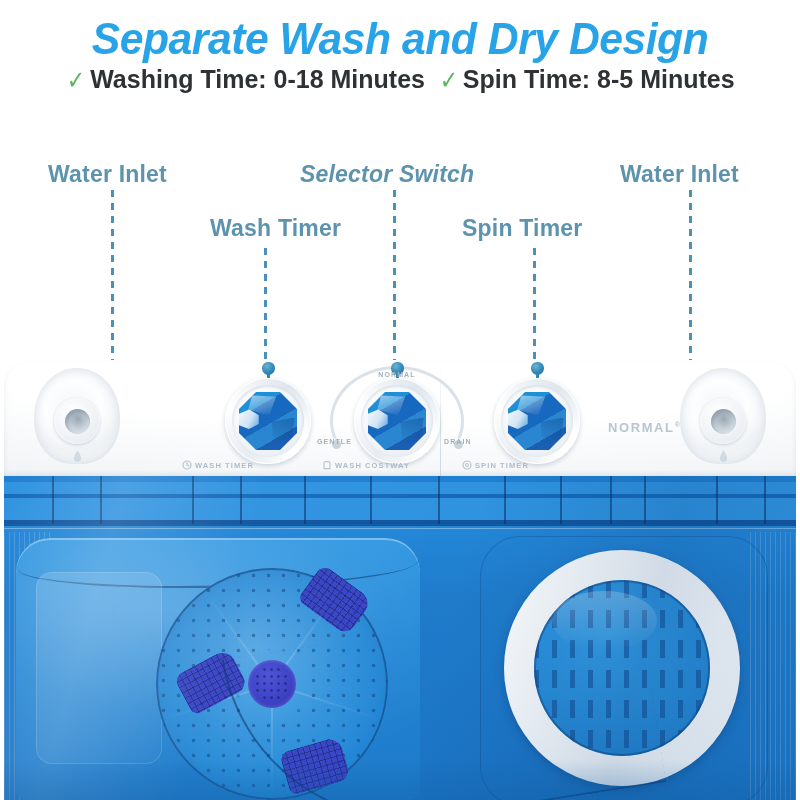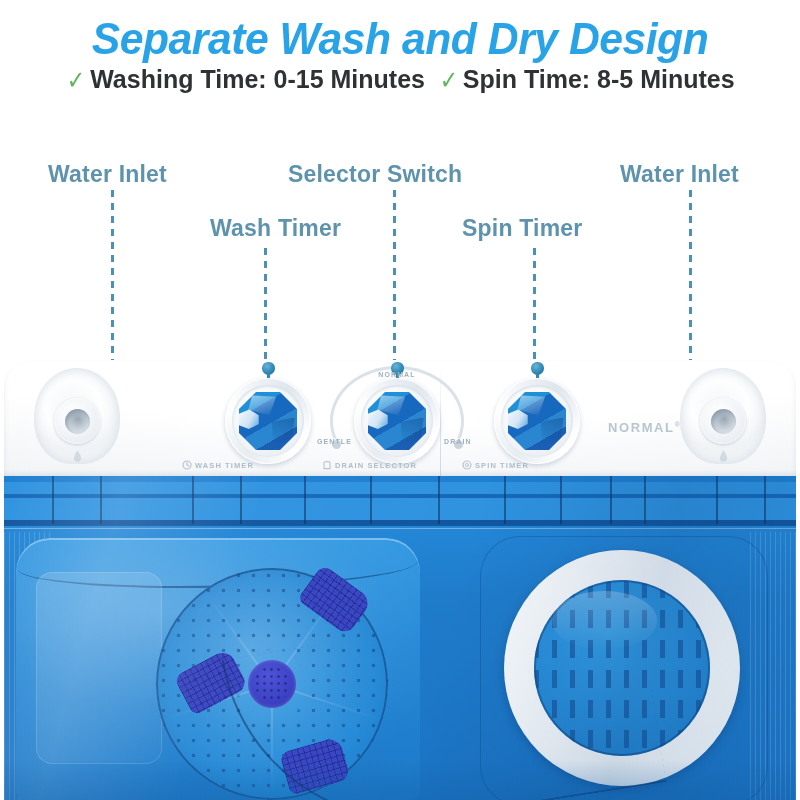--- a/index.html
+++ b/index.html
@@ -53,21 +53,21 @@
   .callout {
     position: absolute;
     color: #5d93ad;
     font-size: 23px;
     font-weight: 600;
     white-space: nowrap;
     letter-spacing: 0.2px;
   }
   .c-water-left   { left: 48px;  top: 161px; }
   .c-wash-timer   { left: 210px; top: 215px; }
-  .c-selector     { left: 288px; top: 161px; }
+  .c-selector     { left: 300px; top: 161px; font-style: italic; }
   .c-spin-timer   { left: 462px; top: 215px; }
   .c-water-right  { left: 620px; top: 161px; }
 
   
   .leader {
     position: absolute;
     width: 3px;
     background-image: linear-gradient(to bottom, #4a90b8 0 7px, rgba(0,0,0,0) 7px 13px);
     background-size: 3px 13px;
     background-repeat: repeat-y;
@@ -486,21 +486,21 @@
   }
 </style>
 </head>
 <body>
 
 <div id="stage">
 
   <div class="headline">Separate Wash and Dry Design</div>
 
   <div class="subline">
-    <span class="sub-seg"><span class="chk">✓</span><span>Washing Time: 0-15 Minutes</span></span><span class="sub-gap"></span><span class="sub-seg"><span class="chk">✓</span><span>Spin Time: 8-5 Minutes</span></span>
+    <span class="sub-seg"><span class="chk">✓</span><span>Washing Time: 0-18 Minutes</span></span><span class="sub-gap"></span><span class="sub-seg"><span class="chk">✓</span><span>Spin Time: 8-5 Minutes</span></span>
   </div>
 
   <div class="callout c-water-left">Water Inlet</div>
   <div class="callout c-wash-timer">Wash Timer</div>
   <div class="callout c-selector">Selector Switch</div>
   <div class="callout c-spin-timer">Spin Timer</div>
   <div class="callout c-water-right">Water Inlet</div>
 
   <div class="leader l1"></div>
   <div class="leader-h l1h"></div>
@@ -594,21 +594,21 @@
               <path d="M5 2.6V5l1.8 1" fill="none" stroke="#aebdc8" stroke-width="1.2" stroke-linecap="round"></path>
             </svg>
         </span><span>WASH TIMER</span>
       </div>
 
       <div class="botlabel bl-sel">
         <span class="bl-ico">
           <svg viewBox="0 0 10 10" width="10" height="10">
               <path d="M2 2.2 L4 1.4 A1.3 1.3 0 0 0 6 1.4 L8 2.2 L8 8.6 L2 8.6 Z" fill="none" stroke="#aebdc8" stroke-width="1.1" stroke-linejoin="round"></path>
             </svg>
-        </span><span>DRAIN SELECTOR</span>
+        </span><span>WASH COSTWAY</span>
       </div>
 
       <div class="botlabel bl-spin">
         <span class="bl-ico">
           <svg viewBox="0 0 10 10" width="10" height="10">
               <circle cx="5" cy="5" r="4" fill="none" stroke="#aebdc8" stroke-width="1.2"></circle>
               <circle cx="5" cy="5" r="1.5" fill="none" stroke="#aebdc8" stroke-width="1.1"></circle>
             </svg>
         </span><span>SPIN TIMER</span>
       </div>

